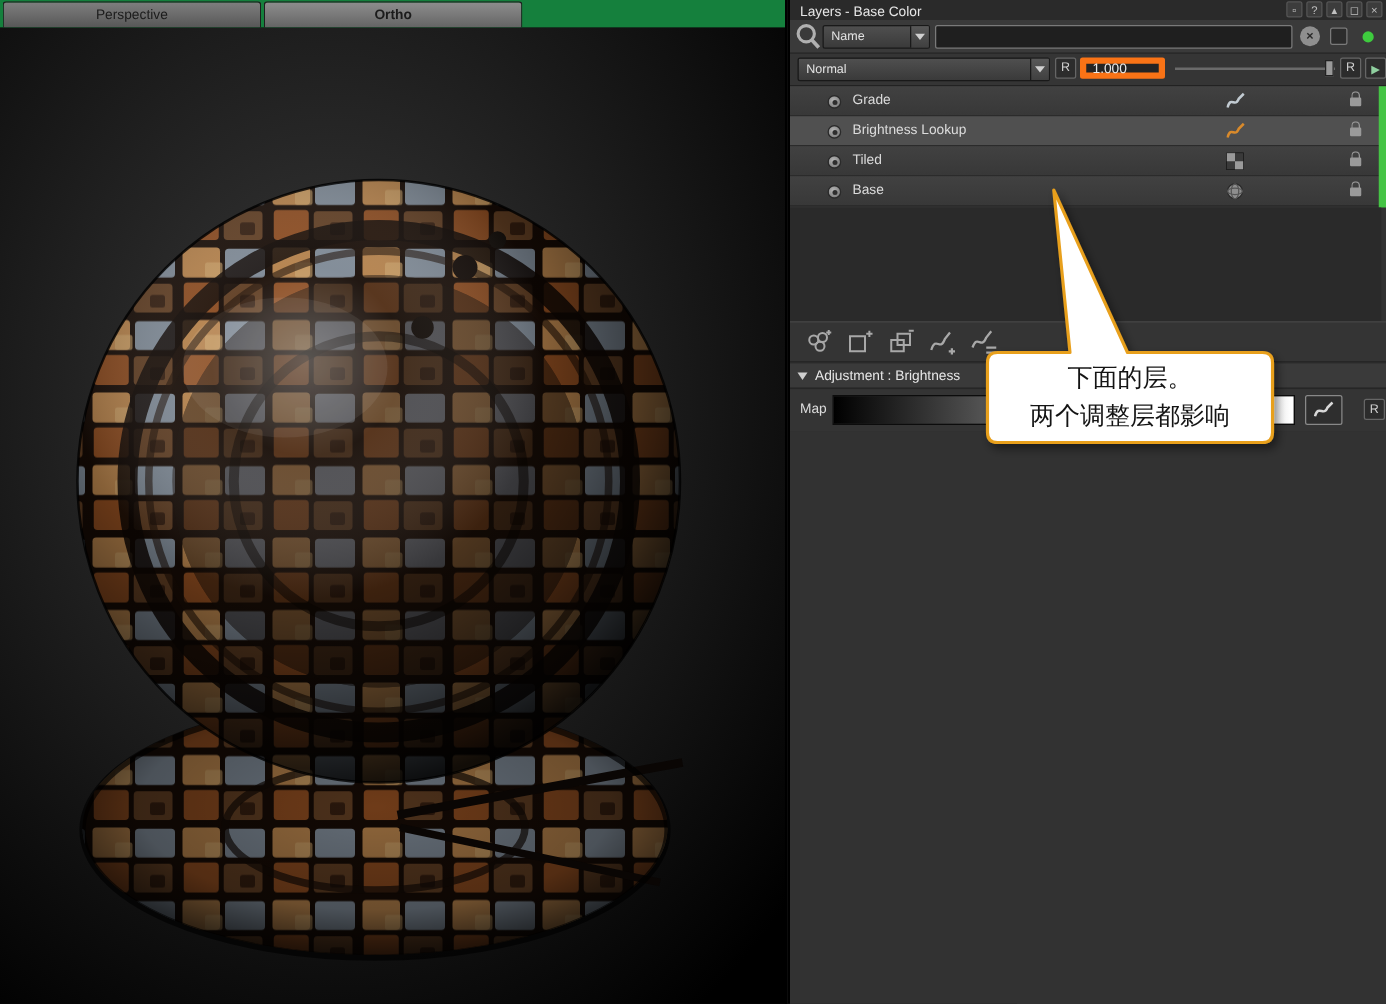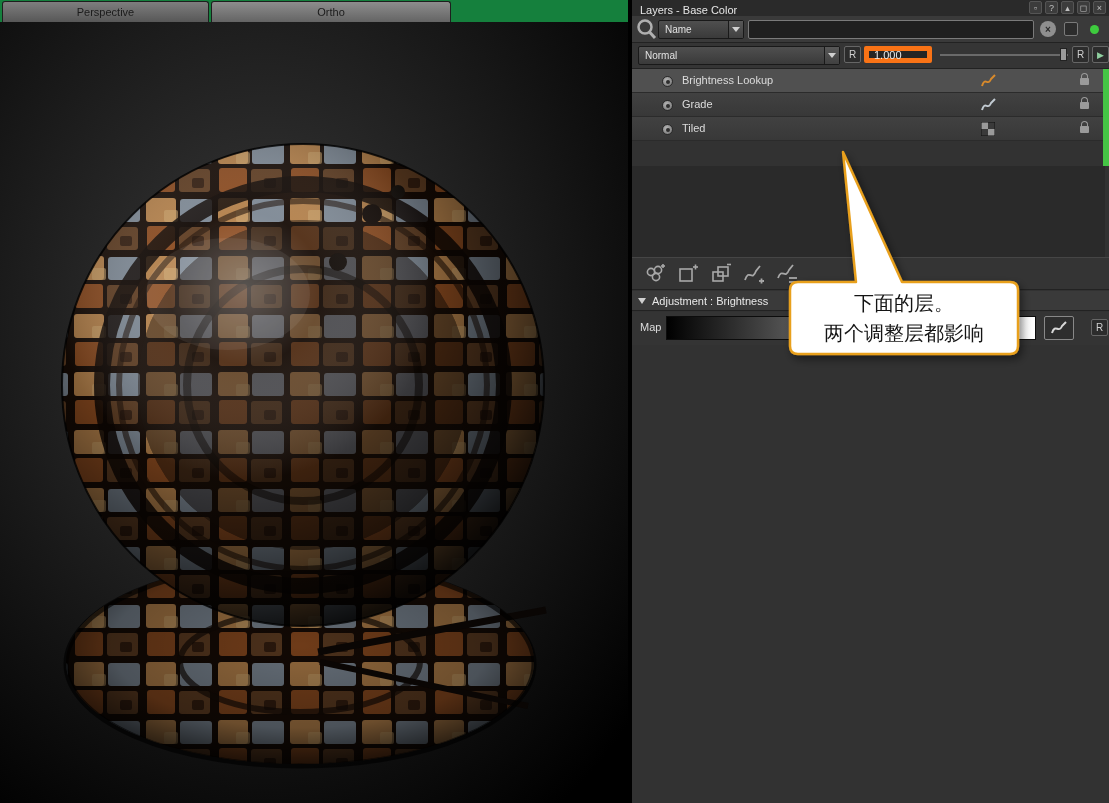--- a/index.html
+++ b/index.html
@@ -6,21 +6,21 @@
   html,body { width:1109px; height:803px; overflow:hidden; background:#000;
     font-family:"Liberation Sans", sans-serif; }
 
   
   .viewport { position:absolute; left:0; top:0; width:628px; height:803px; background:#0a0a0a; }
   .tabbar { position:absolute; left:0; top:0; width:628px; height:22px; background:#15803d; }
   .tab { position:absolute; top:1px; height:21px; display:flex; align-items:center; justify-content:center;
     font-size:11px; color:#1b1b1b; background:linear-gradient(#7e7e7e,#575757);
     border:1px solid #1e1e1e; border-bottom:none; border-radius:3px 3px 0 0; cursor:default; }
   .tab-perspective { left:2px; width:207px; }
-  .tab-ortho { left:211px; width:240px; background:linear-gradient(#8d8d8d,#646464); }
+  .tab-ortho { left:211px; width:207px; background:linear-gradient(#8d8d8d,#646464);font-weight:bold; }
   .canvas-svg { position:absolute; left:0; top:22px; }
 
   
   .panel { position:absolute; left:630px; top:0; width:479px; height:803px; background:#323232; border-left:2px solid #000; }
   .p-titlebar { position:absolute; left:0; top:0; width:100%; height:20px; background:#2a2a2a;
     display:flex; align-items:center; padding-left:8px; font-size:11px; color:#e6e6e6; }
   .tb-icons { position:absolute; right:3px; top:1px; display:flex; gap:3px; }
   .tb-ico { width:13px; height:13px; font-size:9px; color:#c0c0c0; background:#3c3c3c; border:1px solid #555;
     display:flex; align-items:center; justify-content:center; border-radius:2px; }
 
@@ -197,53 +197,65 @@
     <div class="amount-field">1.000</div>
     <div class="slider">
       <div class="groove"></div>
       <div class="handle"></div>
     </div>
     <div class="r-btn" style="left:440px">R</div>
     <div class="apply-btn">▶</div>
   </div>
 
   <div class="p-list">
+    <div class="layer-row">
+      <div class="eye"></div>
+      <span class="layer-label">Grade</span>
+      <span class="type-ico">
+        <svg width="15" height="14" viewBox="0 0 15 14">
+            <path d="M1 12 C4 2 7 13 10 5 L14 1" fill="none" stroke="#c2cbd2" stroke-width="2"></path>
+          </svg>
+      </span>
+      <div class="lock"></div>
+    </div>
     <div class="layer-row selected">
       <div class="eye"></div>
       <span class="layer-label">Brightness Lookup</span>
       <span class="type-ico">
         <svg width="15" height="14" viewBox="0 0 15 14">
             <path d="M1 12 C4 2 7 13 10 5 L14 1" fill="none" stroke="#d98a2b" stroke-width="2"></path>
-          </svg>
-      </span>
-      <div class="lock"></div>
-    </div>
-    <div class="layer-row">
-      <div class="eye"></div>
-      <span class="layer-label">Grade</span>
-      <span class="type-ico">
-        <svg width="15" height="14" viewBox="0 0 15 14">
-            <path d="M1 12 C4 2 7 13 10 5 L14 1" fill="none" stroke="#c2cbd2" stroke-width="2"></path>
           </svg>
       </span>
       <div class="lock"></div>
     </div>
     <div class="layer-row">
       <div class="eye"></div>
       <span class="layer-label">Tiled</span>
       <span class="type-ico">
         <svg width="14" height="14" viewBox="0 0 14 14">
           <rect width="14" height="14" fill="#3a3a3a"></rect>
           <rect x="0" y="0" width="7" height="7" fill="#9a9a9a"></rect>
           <rect x="7" y="7" width="7" height="7" fill="#9a9a9a"></rect>
           <rect width="14" height="14" fill="none" stroke="#111"></rect>
         </svg>
       </span>
       <div class="lock"></div>
     </div>
+    <div class="layer-row">
+      <div class="eye"></div>
+      <span class="layer-label">Base</span>
+      <span class="type-ico">
+        <svg width="14" height="14" viewBox="0 0 14 14">
+          <circle cx="7" cy="7" r="6" fill="#8d8d8d" stroke="#2a2a2a"></circle>
+          <ellipse cx="7" cy="7" rx="3" ry="6" fill="none" stroke="#555" stroke-width="1"></ellipse>
+          <ellipse cx="7" cy="7" rx="6" ry="2.6" fill="none" stroke="#555" stroke-width="1"></ellipse>
+        </svg>
+      </span>
+      <div class="lock"></div>
+    </div>
   </div>
   <div class="sel-indicator"></div>
 
   <div class="p-empty"></div>
 
   <div class="p-toolbar">
     <div class="tool-btn">
       <svg width="22" height="22" viewBox="0 0 22 22" fill="none" stroke="#a8a8a8" stroke-width="1.6">
         <circle cx="7" cy="9" r="3.6"></circle>
           <circle cx="14" cy="7" r="3.6"></circle>

